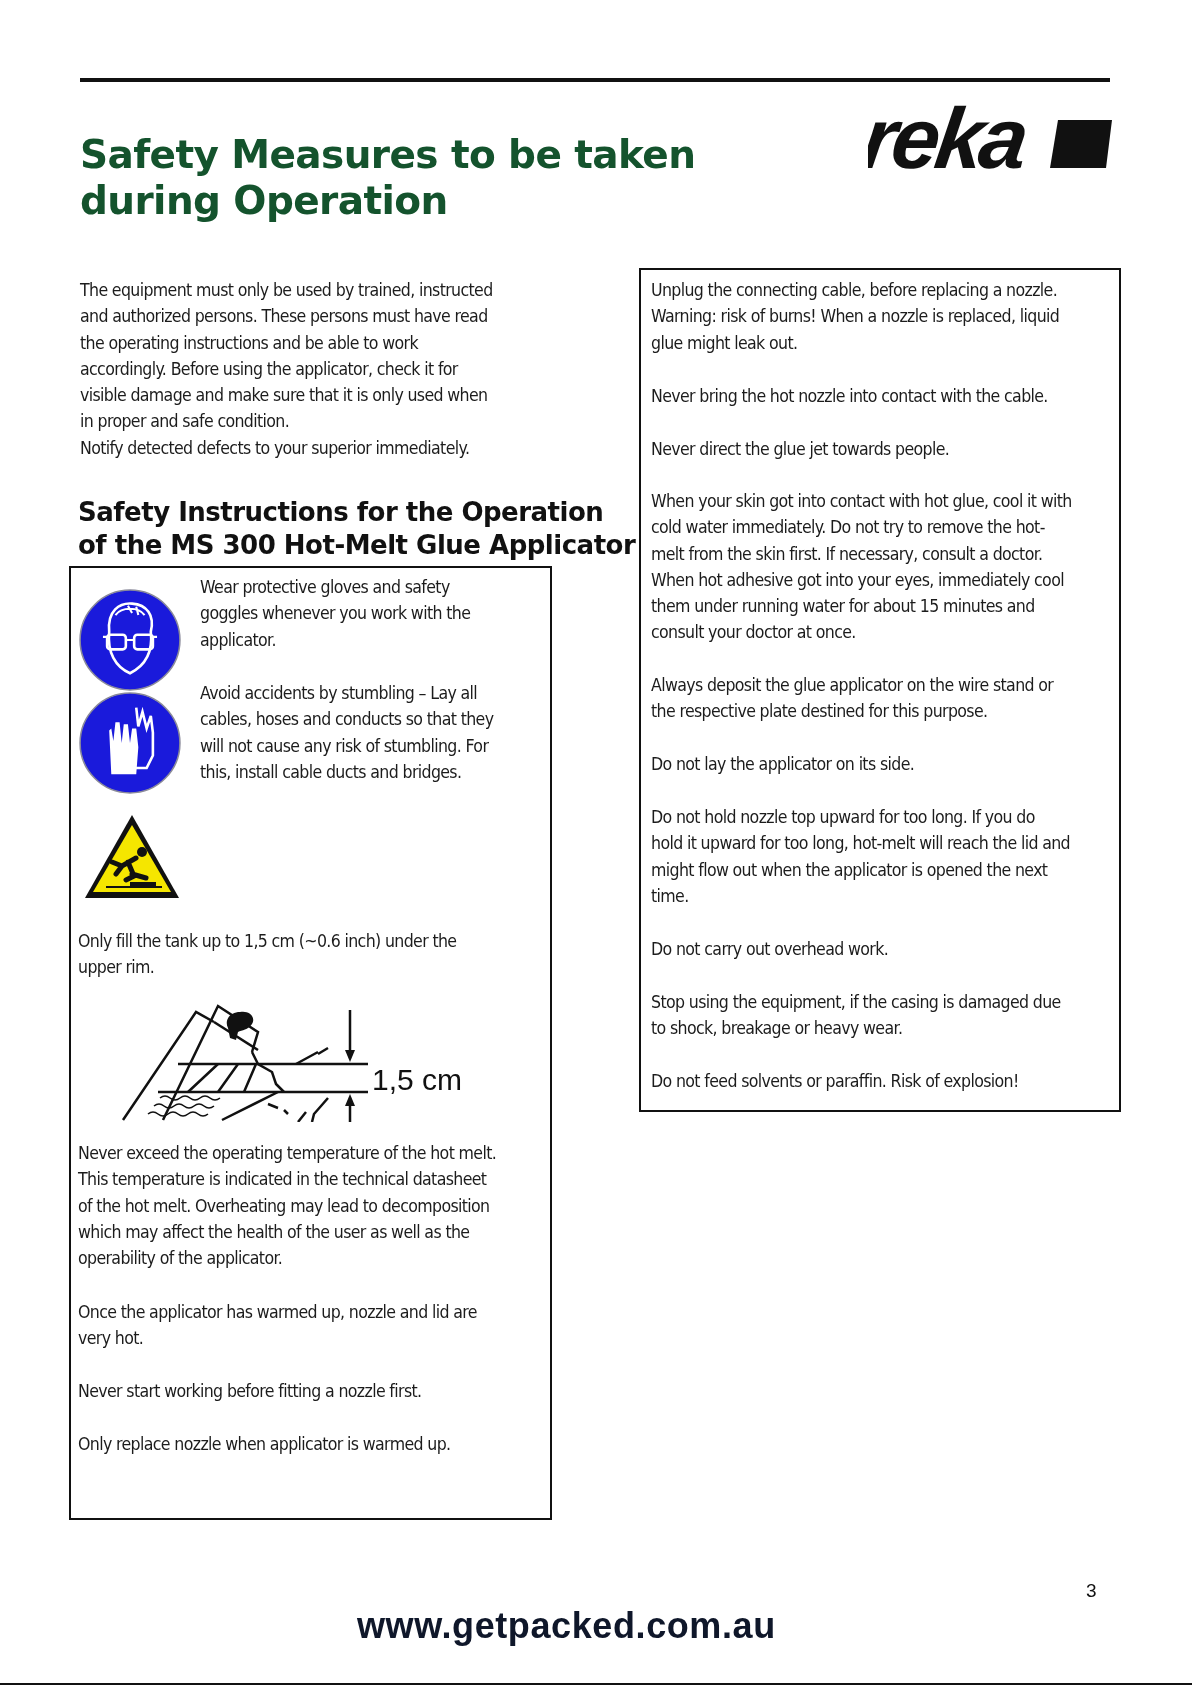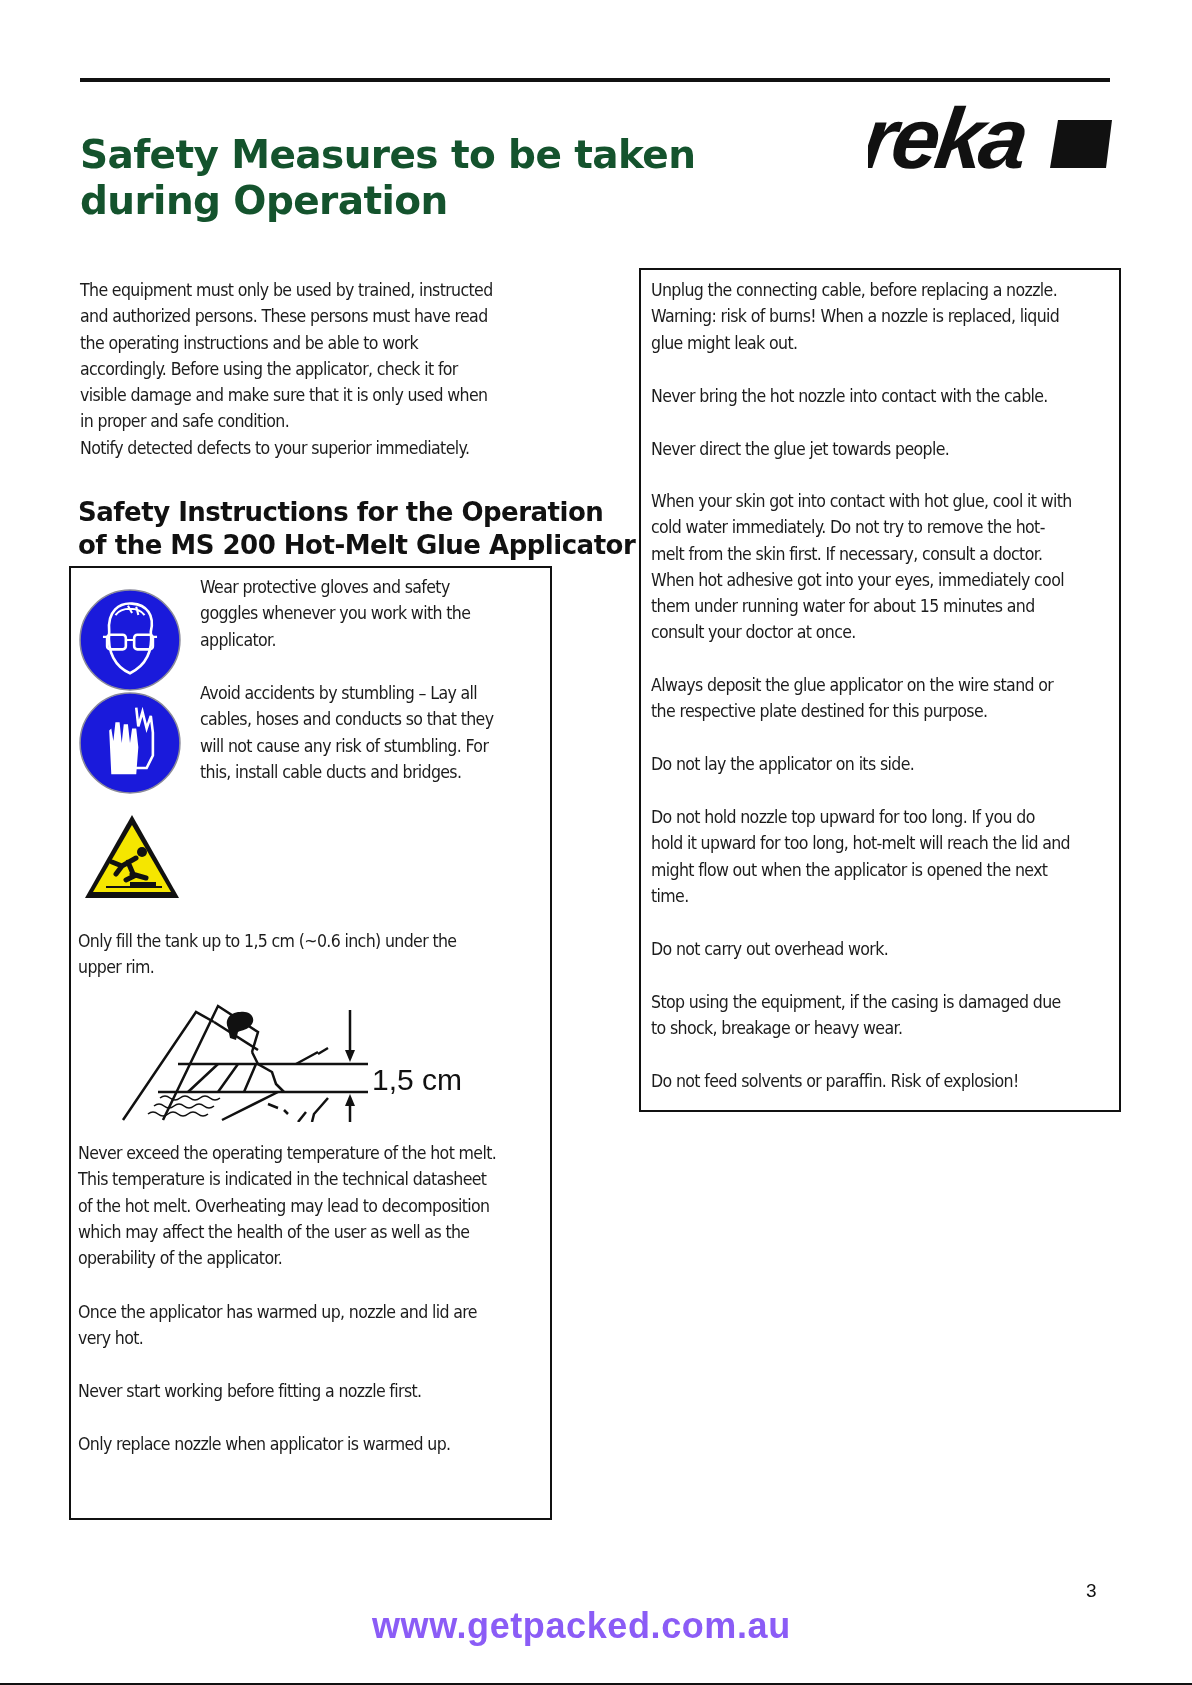--- a/index.html
+++ b/index.html
@@ -43,22 +43,22 @@
     .diagram { position: absolute; left: 118px; top: 1002px; width: 392px; height: 120px; }
     .t-temp { position: absolute; left: 78px; top: 1140px; width: 470px; }
     .t-warm { position: absolute; left: 78px; top: 1299px; width: 470px; }
     .t-fit  { position: absolute; left: 78px; top: 1378px; width: 470px; }
     .t-repl { position: absolute; left: 78px; top: 1431px; width: 470px; }
 
     .right-item { position: absolute; left: 651px; width: 470px; }
 
     .page-number { position: absolute; left: 1086px; top: 1580px; font-family: "Liberation Sans", sans-serif; font-size: 19px; color: #111; }
     .footer-url {
-      position: absolute; left: 372px; top: 1605px; font-family: "Liberation Sans", sans-serif;
-      font-weight: bold; font-size: 36px; letter-spacing: 0.6px; color: #8b5cf6;
+      position: absolute; left: 357px; top: 1605px; font-family: "Liberation Sans", sans-serif;
+      font-weight: bold; font-size: 36px; letter-spacing: 0.6px; color: #0f172a;
     }
     .bottom-rule { position: absolute; left: 0; top: 1683px; width: 1192px; height: 2px; background: #111; }
   </style>
 </head>
 <body>
 
 <div class="top-rule"></div>
 
 <h1 class="page-title">Safety Measures to be taken during Operation</h1>
 
@@ -68,21 +68,21 @@
 </svg>
 
 <p class="body-text intro">The equipment must only be used by trained, instructed
 and authorized persons. These persons must have read
 the operating instructions and be able to work
 accordingly. Before using the applicator, check it for
 visible damage and make sure that it is only used when
 in proper and safe condition.
 Notify detected defects to your superior immediately.</p>
 
-<h2 class="section-title">Safety Instructions for the Operation of the MS 200 Hot-Melt Glue Applicator</h2>
+<h2 class="section-title">Safety Instructions for the Operation of the MS 300 Hot-Melt Glue Applicator</h2>
 
 <div class="box-left"></div>
 
 <svg class="sign sign-goggles" viewBox="0 0 100 100">
   <circle cx="50" cy="50" r="48" fill="#1a1adb" stroke="#8a8a9a" stroke-width="1.5"></circle>
   <path d="M30 42 C28 22 40 14 52 15 C66 16 74 26 70 42 C72 60 66 74 50 82 C36 76 28 62 30 42 Z" fill="none" stroke="#fff" stroke-width="2.5"></path>
   <path d="M36 26 C42 18 58 18 64 26 M48 17 L52 24 M56 18 L58 26" fill="none" stroke="#fff" stroke-width="2"></path>
   <rect x="28" y="45" width="18" height="14" rx="3" fill="none" stroke="#fff" stroke-width="2.5"></rect>
   <rect x="54" y="45" width="18" height="14" rx="3" fill="none" stroke="#fff" stroke-width="2.5"></rect>
   <path d="M46 50 L54 50 M24 47 L28 47 M72 47 L76 47" stroke="#fff" stroke-width="2"></path>

